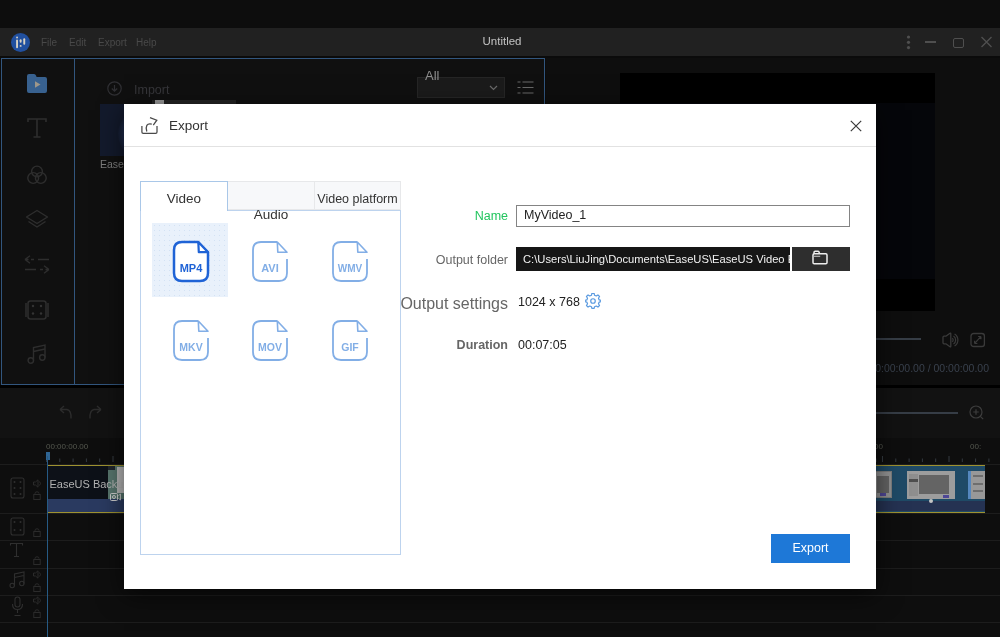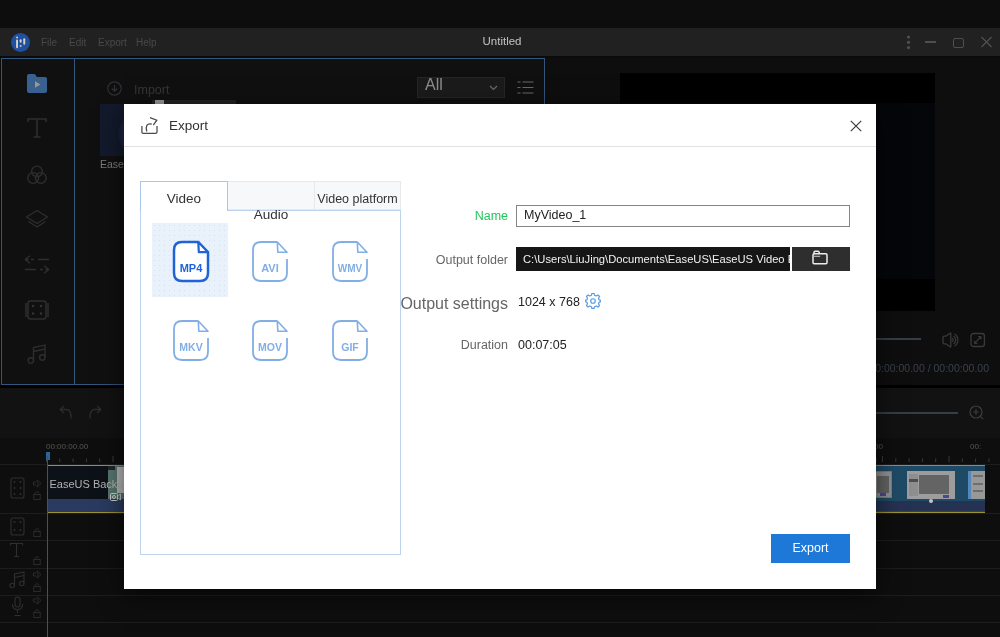--- a/index.html
+++ b/index.html
@@ -75,21 +75,21 @@
     <circle cx="3.8" cy="16.5" r="2.7" stroke="#2e2e2e" stroke-width="1.4" fill="none"></circle>
     <circle cx="15.3" cy="13.5" r="2.7" stroke="#2e2e2e" stroke-width="1.4" fill="none"></circle>
   </svg>
 
   <svg class="abs" style="left:107px;top:53px" width="15" height="15" viewBox="0 0 15 15">
     <circle cx="7.5" cy="7.5" r="6.7" stroke="#303034" stroke-width="1.2" fill="none"></circle>
     <path d="M7.5 4 V10 M4.8 7.5 L7.5 10.2 L10.2 7.5" stroke="#303034" stroke-width="1.2" fill="none"></path>
   </svg>
   <div class="abs" style="left:134px;top:55px;font-size:12.5px;color:#36363a;">Import</div>
   <div class="abs" style="left:417px;top:49px;width:88px;height:21px;background:#1b1b1b;border:1px solid #262626;box-sizing:border-box;"></div>
-  <div class="abs" style="left:425px;top:48px;font-size:16px;color:#8e8e8e;">All</div>
+  <div class="abs" style="left:425px;top:40px;font-size:13px;color:#8e8e8e;">All</div>
   <svg class="abs" style="left:489px;top:57px" width="9" height="6" viewBox="0 0 9 6">
     <path d="M1 1 L4.5 4.5 L8 1" stroke="#6a6a6a" stroke-width="1.2" fill="none"></path>
   </svg>
   <svg class="abs" style="left:517px;top:52px" width="17" height="16" viewBox="0 0 17 16">
     <path d="M0.5 2 H3.5 M0.5 7.5 H3.5 M0.5 13 H3.5 M5.5 2 H16.5 M5.5 7.5 H16.5 M5.5 13 H16.5" stroke="#686868" stroke-width="1.2"></path>
   </svg>
 
   <div class="abs" style="left:100px;top:76px;width:63px;height:52px;background:#131a2c;overflow:hidden;">
     <div class="abs" style="left:18px;top:2px;width:60px;height:56px;border-radius:50%;background:radial-gradient(circle,#2c3c64 0%,#233156 55%,#131a2c 75%);"></div>
   </div>
@@ -328,18 +328,18 @@
     <path d="M1.8 6.3 H8.2" stroke="#b5b5b5" stroke-width="1.2"></path>
   </svg>
 
   <div class="abs" style="left:308px;top:267px;width:200px;text-align:right;font-size:16px;color:#666;">Output settings</div>
   <div class="abs" style="left:518px;top:267px;font-size:12.5px;color:#222;">1024 x 768</div>
   <svg class="abs" style="left:585px;top:265px" width="16" height="16" viewBox="0 0 24 24">
     <path d="M10.3 1.5 H13.7 L14.3 4.4 L16.9 5.5 L19.4 3.9 L21.8 6.3 L20.2 8.8 L21.3 11.4 L24 12 V13.9 L21.3 14.6 L20.2 17.2 L21.8 19.7 L19.4 22.1 L16.9 20.5 L14.3 21.6 L13.7 24 H10.3 L9.7 21.6 L7.1 20.5 L4.6 22.1 L2.2 19.7 L3.8 17.2 L2.7 14.6 L0 13.9 V12 L2.7 11.4 L3.8 8.8 L2.2 6.3 L4.6 3.9 L7.1 5.5 L9.7 4.4 Z" transform="translate(0,-1)" stroke="#5a9ae0" stroke-width="1.8" fill="none" stroke-linejoin="round"></path>
     <circle cx="12" cy="12" r="3.4" stroke="#5a9ae0" stroke-width="1.8" fill="none"></circle>
   </svg>
 
-  <div class="abs" style="left:308px;top:309.5px;width:200px;text-align:right;font-size:12.5px;color:#666;">Duration</div>
+  <div class="abs" style="left:308px;top:309.5px;width:200px;text-align:right;font-size:12.5px;color:#666;font-weight:bold;">Duration</div>
   <div class="abs" style="left:518px;top:309.5px;font-size:12.5px;color:#222;">00:07:05</div>
 
   <div class="abs" style="left:771px;top:506px;width:79px;height:29px;background:#1e78d7;color:#fff;font-size:12.5px;text-align:center;line-height:29px;">Export</div>
 
 </div>
 
 </body></html>

